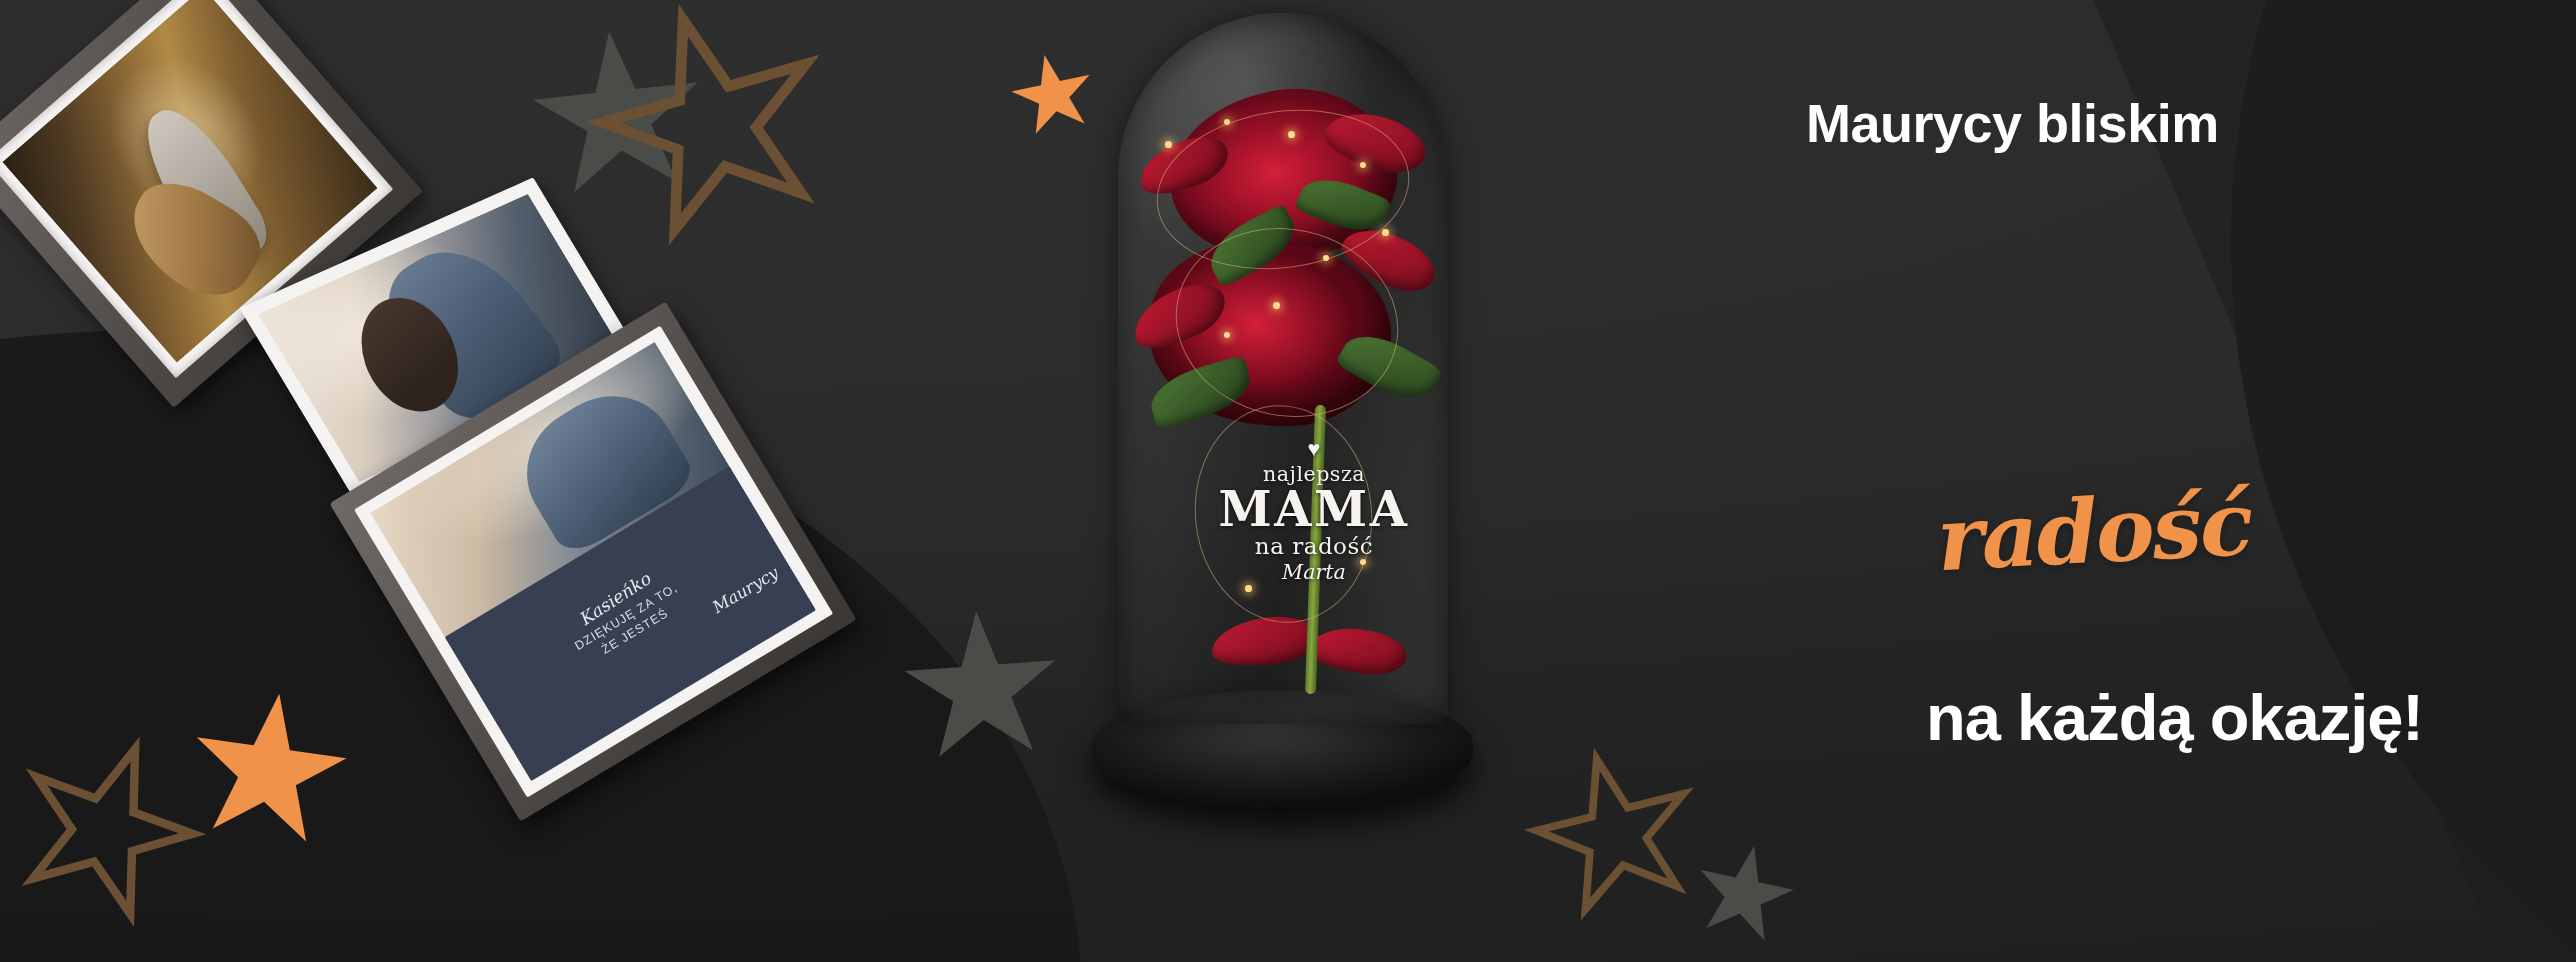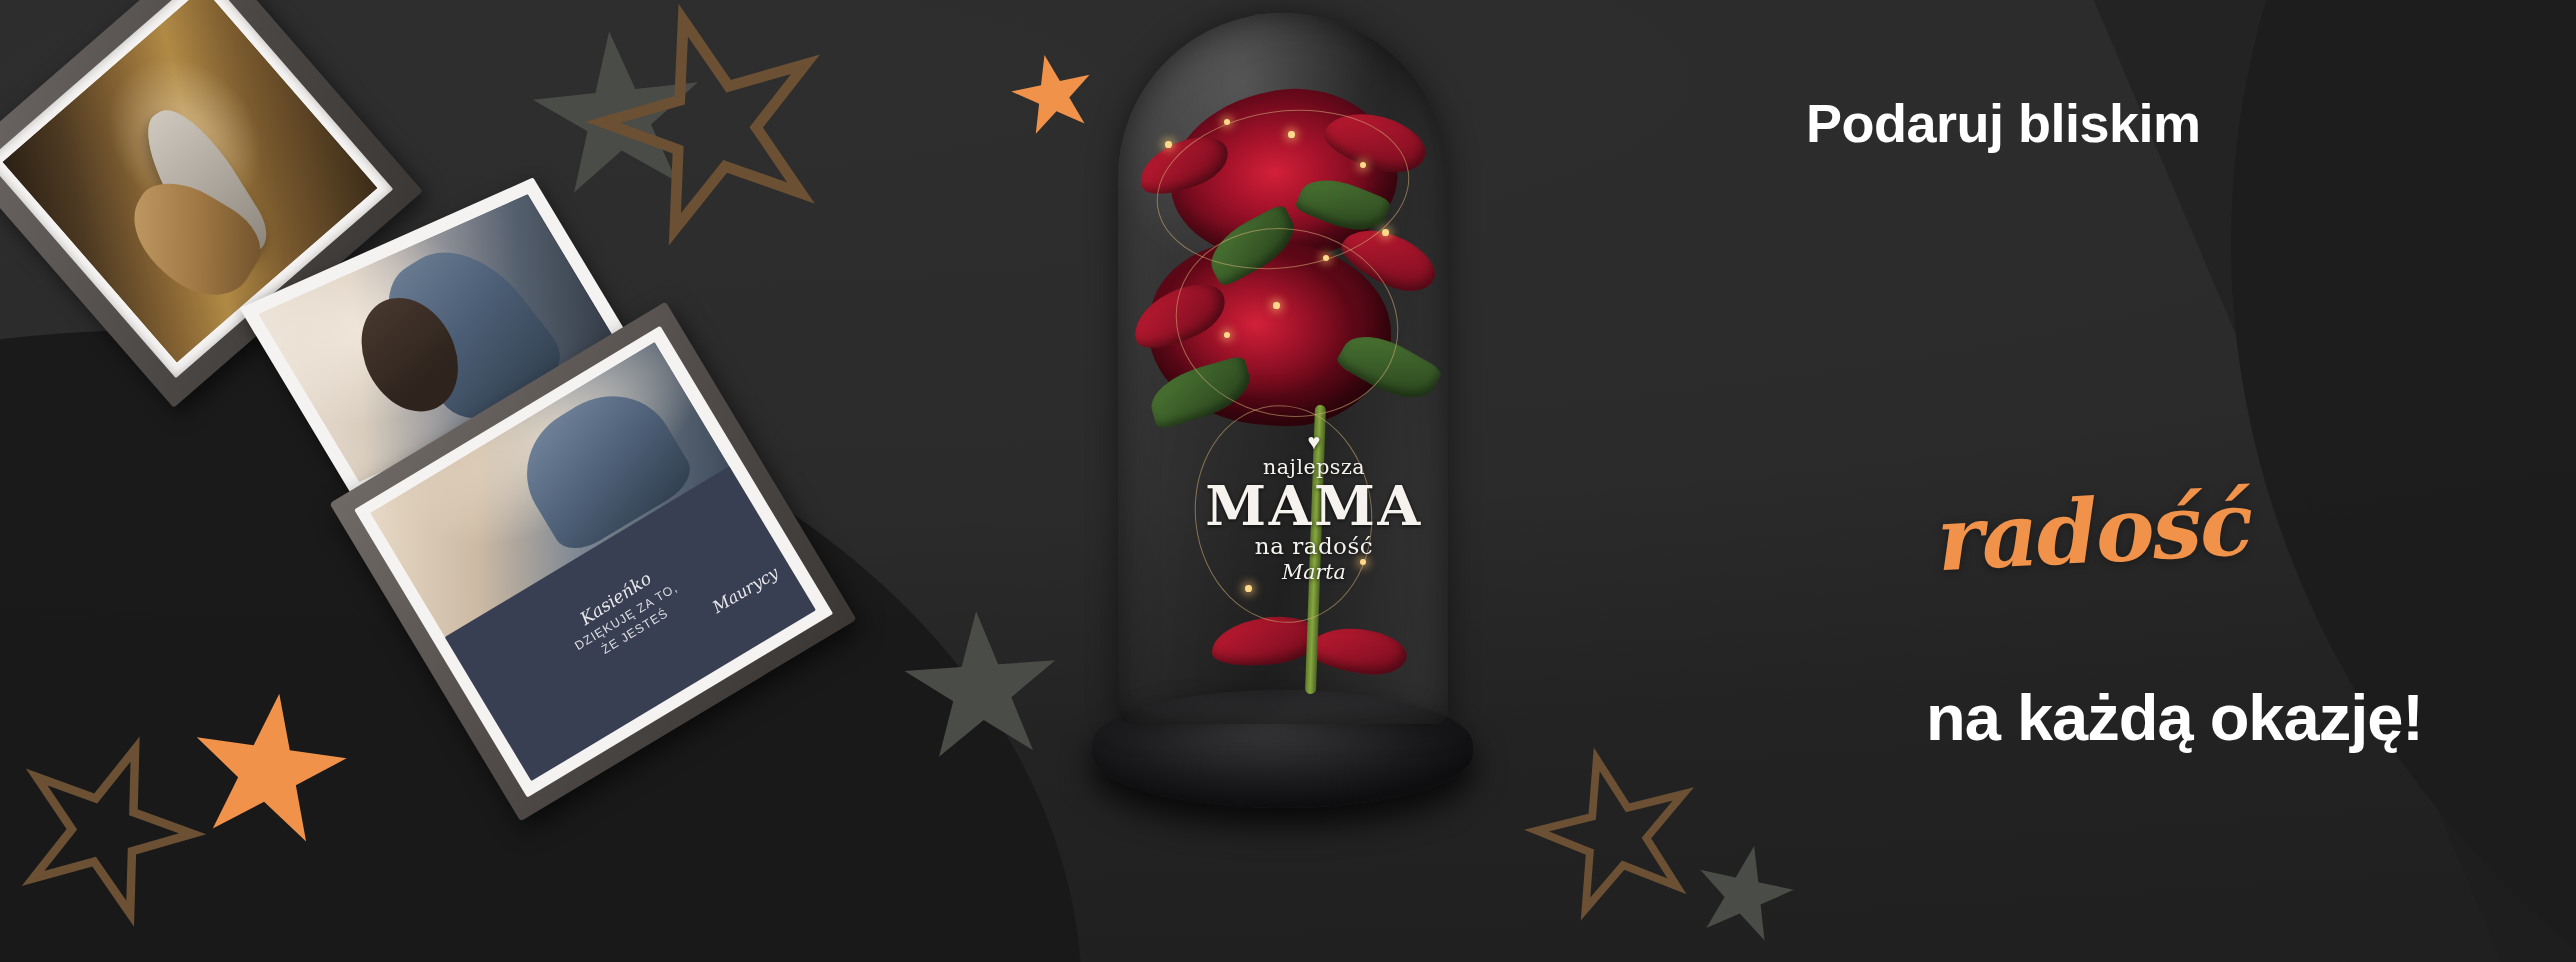--- a/index.html
+++ b/index.html
@@ -248,21 +248,21 @@
     text-align:center;color:#f6f3ef;
     text-shadow:0 1px 4.1px rgba(0,0,0,.75);
     pointer-events:none;
   }
   .dl-heart{font-size:21.6px;line-height:1;color:#f6f3ef;}
   .dl-small{
     font-size:20.6px;letter-spacing:0.5px;margin-top:2.1px;
     font-family:"DejaVu Serif",serif;
   }
   .dl-big{
-    font-size:55px;font-weight:700;letter-spacing:2.6px;line-height:.98;
+    font-size:48px;font-weight:700;letter-spacing:2.6px;line-height:.98;
     font-family:"DejaVu Serif",serif;
   }
   .dl-sub{
     font-size:23px;letter-spacing:0.5px;
     font-family:"DejaVu Serif",serif;
   }
   .dl-name{
     font-size:20.6px;font-style:italic;margin-top:1px;
     font-family:"DejaVu Serif",serif;
     text-align:center;
@@ -400,19 +400,19 @@
         <div class="dl-small">najlepsza</div>
         <div class="dl-big">MAMA</div>
         <div class="dl-sub">na radość</div>
         <div class="dl-name">Marta</div>
       </div>
 
     </div>
   </div>
 
   <div class="copy">
-    <div class="hl-top">Podaruj bliskim</div>
+    <div class="hl-top">Maurycy bliskim</div>
     <div class="hl-script">radość</div>
     <div class="hl-bottom">na każdą okazję!</div>
   </div>
 
 </div>
 
 
 </body></html>

